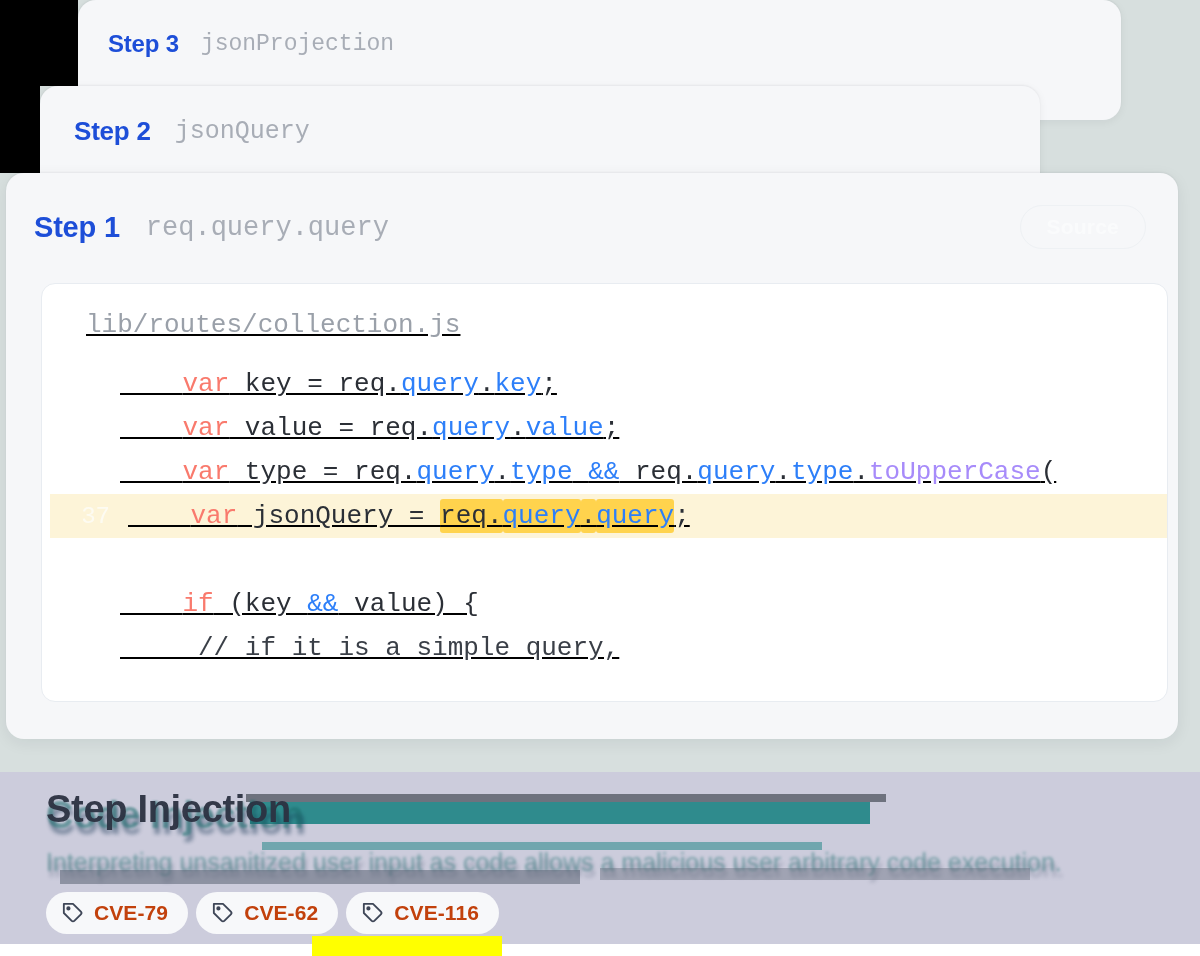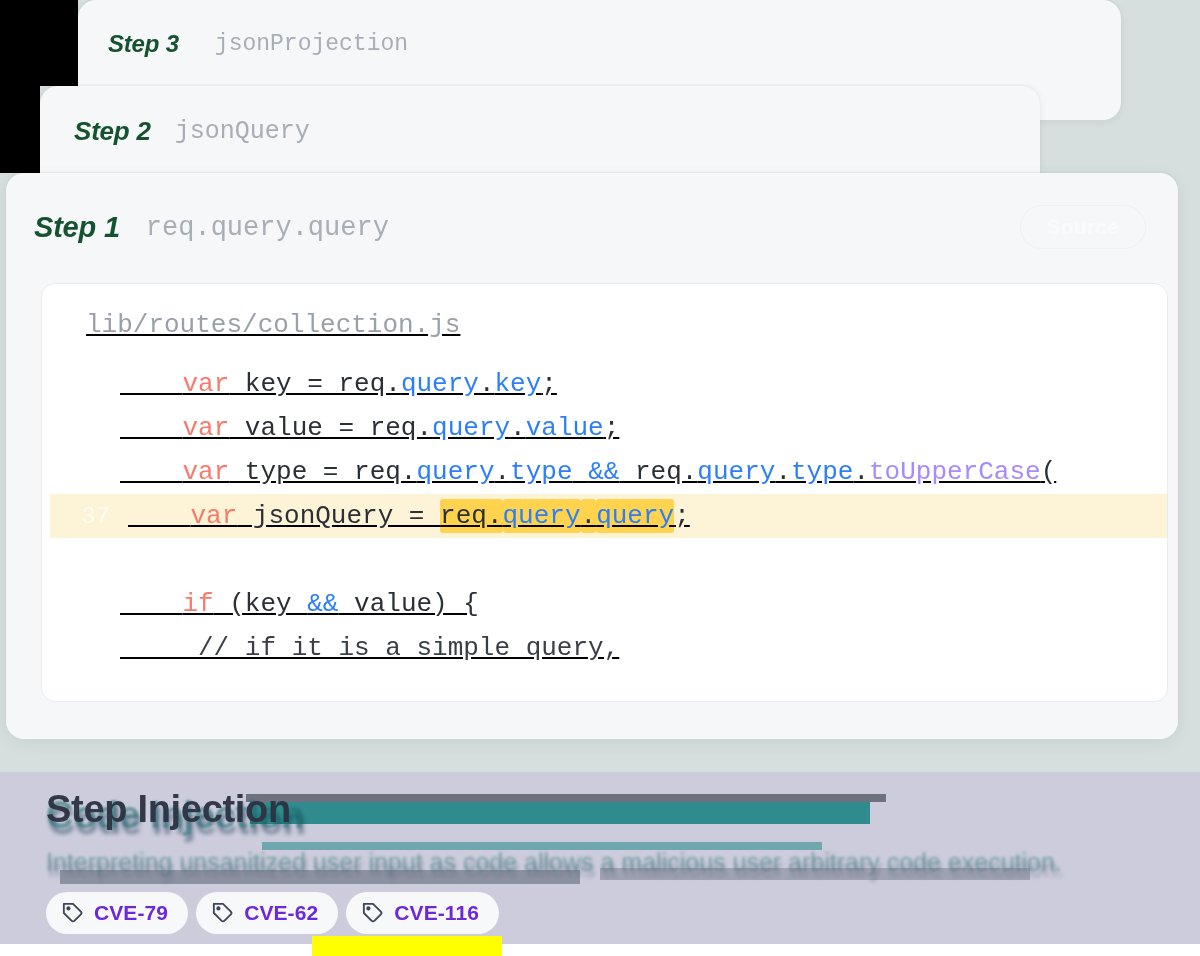--- a/index.html
+++ b/index.html
@@ -97,34 +97,33 @@
     display: flex;
     align-items: center;
     position: relative;
   }
   .c3 .step-head { padding: 30px 0 0 30px; }
   .c2 .step-head { padding: 30px 0 0 34px; }
   .c1 .step-head { padding: 38px 0 0 28px; }
 
   .step-label {
     font-weight: bold;
-    color: #14532d;
+    color: #1d4ed8;
     letter-spacing: -0.2px;
-    font-style: italic;
   }
   .c3 .step-label { font-size: 24px; }
   .c2 .step-label { font-size: 26px; }
   .c1 .step-label { font-size: 29px; }
 
   .step-expr {
     font-family: "Liberation Mono", "DejaVu Sans Mono", monospace;
     color: #a8adb6;
     letter-spacing: 0px;
   }
-  .c3 .step-expr { font-size: 23px; margin-left: 36px; }
+  .c3 .step-expr { font-size: 23px; margin-left: 22px; }
   .c2 .step-expr { font-size: 25px; margin-left: 24px; }
   .c1 .step-expr { font-size: 27px; margin-left: 26px; }
 
   
   .source-pill {
     position: absolute;
     right: 32px;
     top: 32px;
     padding: 9px 26px;
     border: 1.5px solid #eef1f4;
@@ -278,21 +277,21 @@
   }
   .tag-pill {
     display: inline-flex;
     align-items: center;
     gap: 10px;
     background: #f7f8fa;
     border-radius: 999px;
     padding: 9px 20px 9px 16px;
     font-size: 21px;
     font-weight: bold;
-    color: #6d28d9;
+    color: #c2410c;
     letter-spacing: 0.1px;
   }
   .tag-pill svg { display: block; }
 
   
   .yellow-bar {
     position: absolute;
     left: 312px;
     top: 936px;
     width: 190px;

